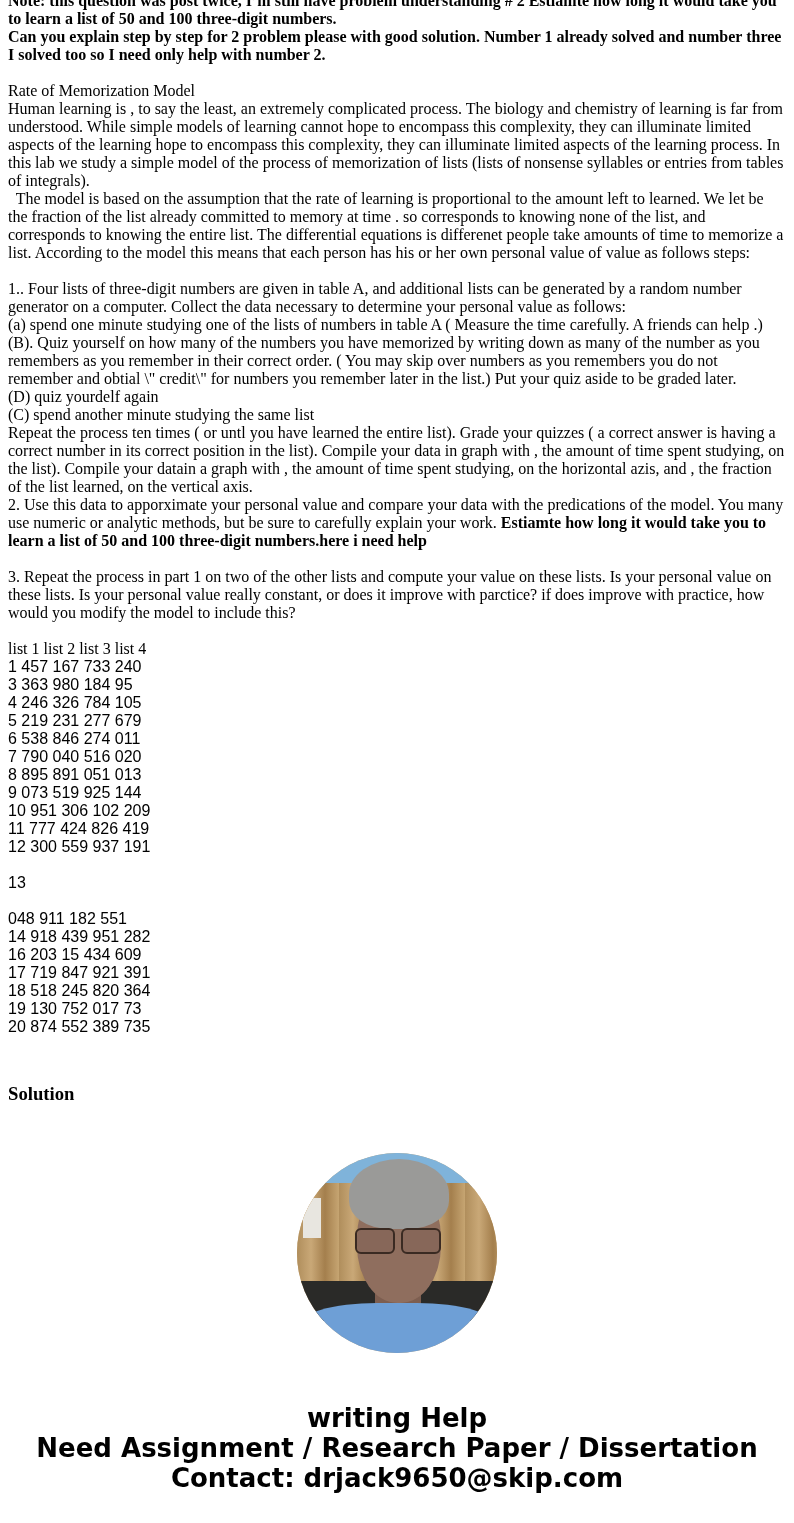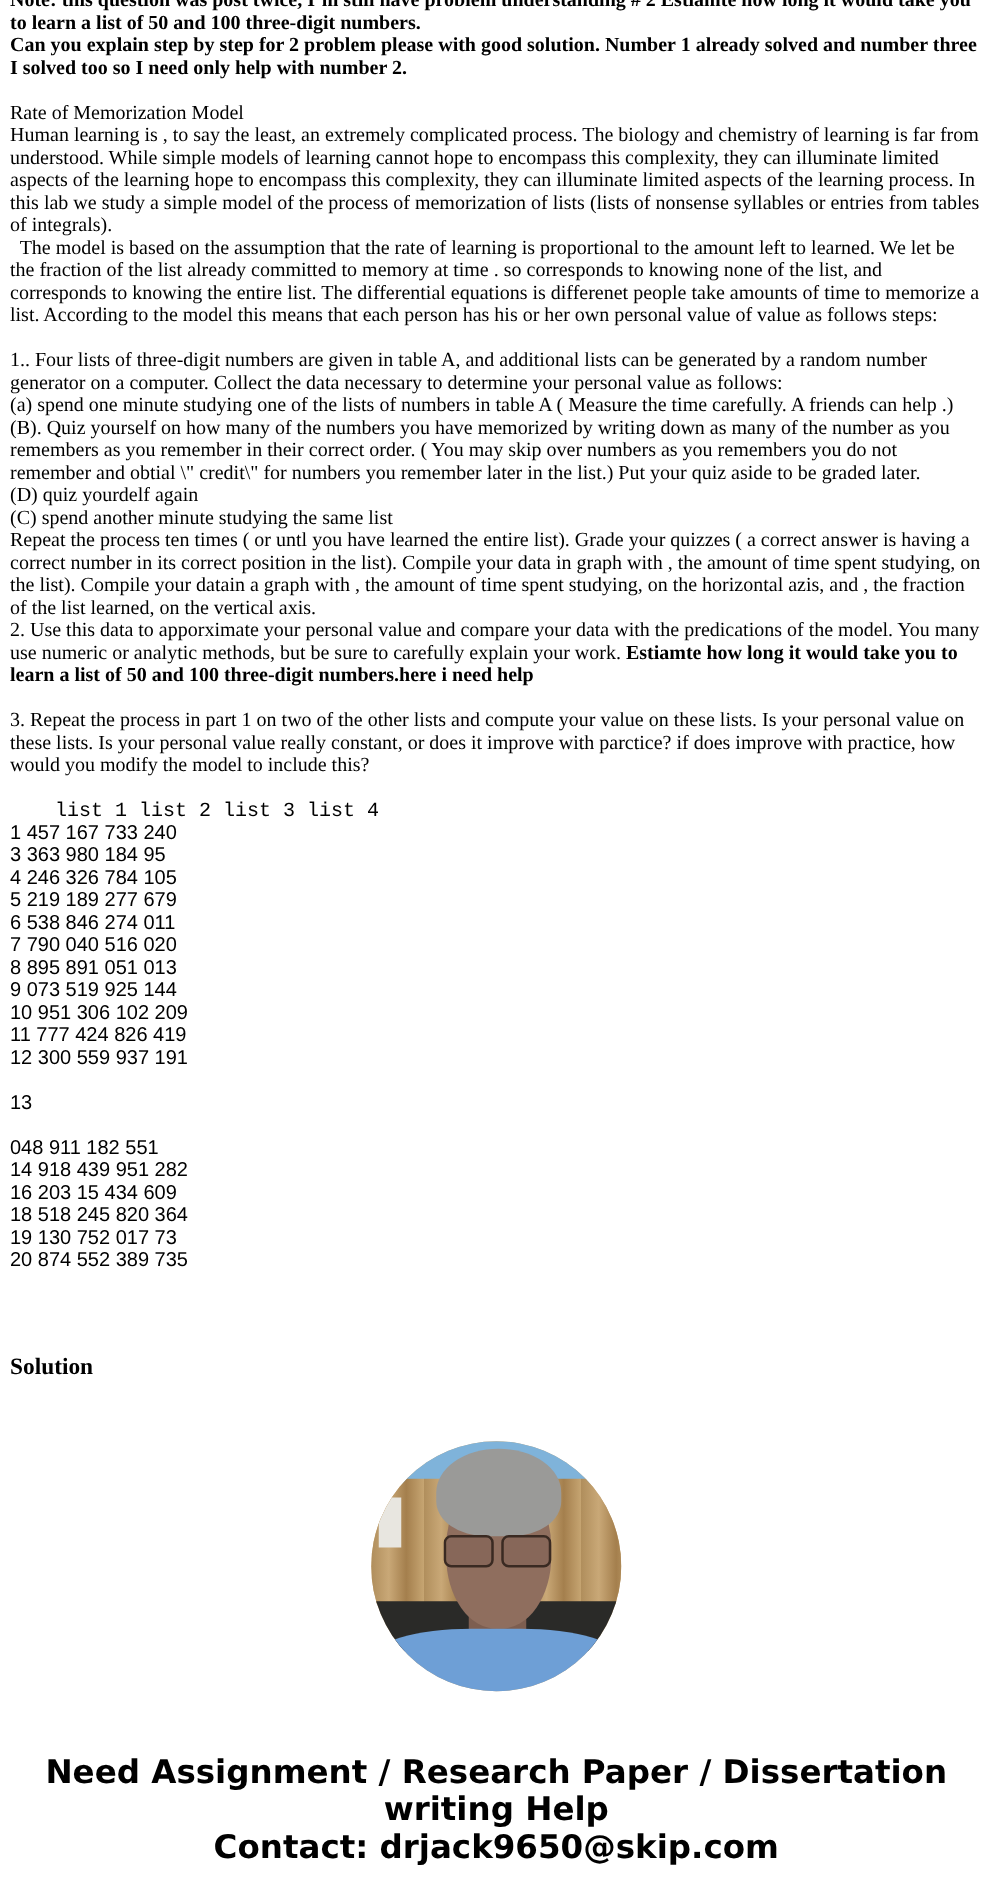--- a/index.html
+++ b/index.html
@@ -139,38 +139,39 @@
   <p class="block">(B). Quiz yourself on how many of the numbers you have memorized by writing down as many of the number as you remembers as you remember in their correct order. ( You may skip over numbers as you remembers you do not remember and obtial \" credit\" for numbers you remember later in the list.) Put your quiz aside to be graded later.</p>
   <p class="block">(D) quiz yourdelf again</p>
   <p class="block">(C) spend another minute studying the same list</p>
   <p class="block">Repeat the process ten times ( or untl you have learned the entire list). Grade your quizzes ( a correct answer is having a correct number in its correct position in the list). Compile your data in graph with , the amount of time spent studying, on the list). Compile your datain a graph with , the amount of time spent studying, on the horizontal azis, and , the fraction of the list learned, on the vertical axis.</p>
   <p class="block"><span>2. Use this data to apporximate your personal value and compare your data with the predications of the model. You many use numeric or analytic methods, but be sure to carefully explain your work. </span><span class="bold">Estiamte how long it would take you to learn a list of 50 and 100 three-digit numbers.here i need help</span></p>
   <div class="gap"></div>
   <p class="block">3. Repeat the process in part 1 on two of the other lists and compute your value on these lists. Is your personal value on these lists. Is your personal value really constant, or does it improve with parctice? if does improve with practice, how would you modify the model to include this?</p>
   <div class="gap"></div>
 
   <div class="numlist">
-    <div style="font-family: Liberation Mono, monospace; margin-left: 36px;">list 1 list 2 list 3 list 4</div>
+    <div style="font-family: Liberation Serif, serif;">list 1 list 2 list 3 list 4</div>
     <div>1 457 167 733 240</div>
     <div>3 363 980 184 95</div>
     <div>4 246 326 784 105</div>
-    <div>5 219 189 277 679</div>
+    <div>5 219 231 277 679</div>
     <div>6 538 846 274 011</div>
     <div>7 790 040 516 020</div>
     <div>8 895 891 051 013</div>
     <div>9 073 519 925 144</div>
     <div>10 951 306 102 209</div>
     <div>11 777 424 826 419</div>
     <div>12 300 559 937 191</div>
     <div class="gap"></div>
     <div>13</div>
     <div class="gap"></div>
     <div>048 911 182 551</div>
     <div>14 918 439 951 282</div>
     <div>16 203 15 434 609</div>
+    <div>17 719 847 921 391</div>
     <div>18 518 245 820 364</div>
     <div>19 130 752 017 73</div>
     <div>20 874 552 389 735</div>
   </div>
 </div>
 
 <h3 class="solution-heading">Solution</h3>
 
 <div class="avatar">
   <div class="sky"></div>
@@ -181,16 +182,16 @@
   <div class="face"></div>
   <div class="hair"></div>
   <div class="glasses">
     <div class="lens l"></div>
     <div class="lens r"></div>
   </div>
   <div class="shirt"></div>
 </div>
 
 <div class="promo">
+  <div>writing Help</div>
   <div>Need Assignment / Research Paper / Dissertation</div>
-  <div>writing Help</div>
   <div>Contact: drjack9650@skip.com</div>
 </div>
 
 </body></html>

